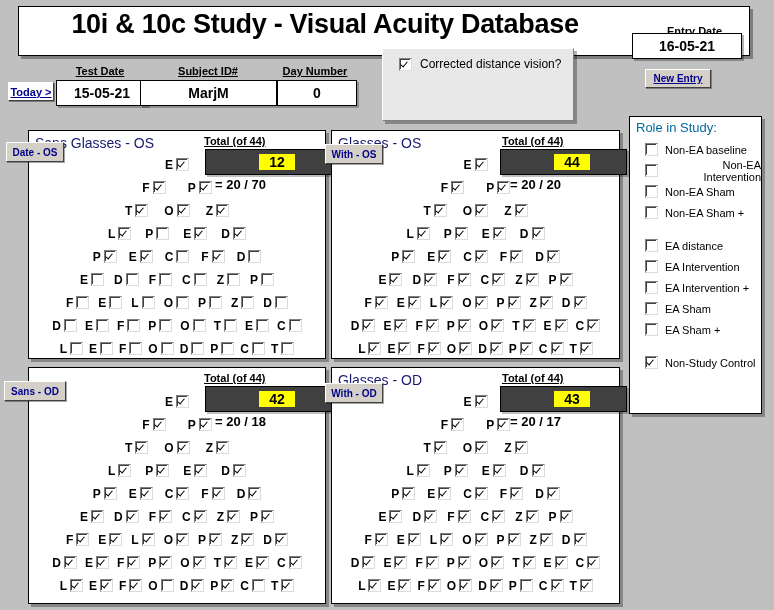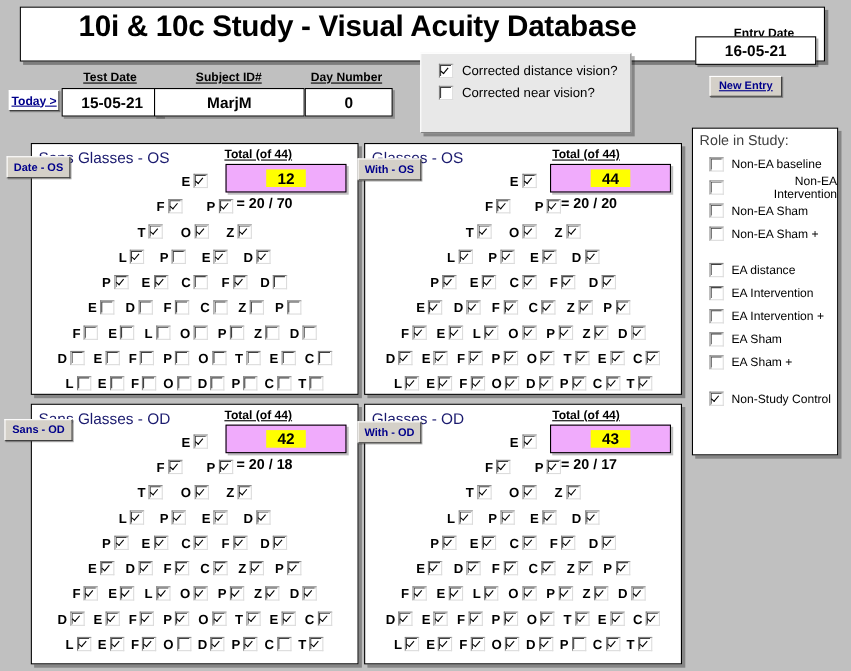--- a/index.html
+++ b/index.html
@@ -127,23 +127,24 @@
     position:absolute;left:6px;top:4px;
     font-size:14px;color:#1a1a6e;
   }
   .total-label{
     position:absolute;
     font-size:11px;font-weight:bold;text-decoration:underline;
     white-space:nowrap;
   }
   .total-box{
     position:absolute;
-    background:#f0abfc;border:1px solid #000;
+    background:#404040;border:1px solid #000;
     display:flex;align-items:center;justify-content:center;
     box-shadow:2px 2px 0 rgba(0,0,0,.25);
+    padding-left:17px;
   }
   .total-box b{
     background:#ffff00;
     font-size:14px;font-weight:bold;
     padding:0 10px;
   }
   .ratio{
     position:absolute;
     font-size:13px;font-weight:bold;
     white-space:nowrap;
@@ -179,21 +180,21 @@
   #btn-with-od{left:325px;top:383px;width:56px;height:18px;}
 
   
   #role-panel{
     left:629px;top:116px;width:131px;height:296px;
     background:#fff;border:1px solid #000;
     box-shadow:3px 3px 0 rgba(0,0,0,.3);
   }
   #role-title{
     position:absolute;left:6px;top:3px;
-    font-size:13px;color:#404040;
+    font-size:13px;color:#0369a1;
   }
   #role-list{position:absolute;left:0;top:22px;width:100%;}
   .role-row{
     display:flex;align-items:center;
     height:21px;padding-left:8px;text-align:right;
   }
   .role-row span{margin-left:7px;font-size:11px;}
   .role-gap{height:12px;}
 </style>
 </head>
@@ -211,24 +212,20 @@
 <div class="abs field-box" id="test-date-box">15-05-21</div>
 <div class="abs field-label" id="subject-id-label">Subject ID#</div>
 <div class="abs field-box" id="subject-id-box">MarjM</div>
 <div class="abs field-label" id="day-number-label">Day Number</div>
 <div class="abs field-box" id="day-number-box">0</div>
 
 <div class="abs" id="correction-panel">
     <div class="corr-row">
       <span class="cb on"></span>
       <span>Corrected distance vision?</span>
-    </div>
-    <div class="corr-row">
-      <span class="cb"></span>
-      <span>Corrected near vision?</span>
     </div>
   </div>
 
 <div class="abs acuity-panel" id="panel-sans-os">
     <div class="panel-title">Sans Glasses - OS</div>
     <div class="total-label" style="left: 175px; top: 4px;">Total (of 44)</div>
     <div class="total-box" style="left: 176px; top: 18px; width: 108px; height: 24px;">
       <b>12</b>
     </div>
     <div class="ratio" style="left: 186px; top: 46px;">= 20 / 70</div>
@@ -627,21 +624,20 @@
           <span class="cb on"></span>
         </div>
         <div class="cell" style="margin-right: 0px;">
           <span class="ltr">T</span>
           <span class="cb on"></span>
         </div>
       </div>
     </div>
   </div>
 <div class="abs acuity-panel" id="panel-sans-od">
-    <div class="panel-title">Sans Glasses - OD</div>
     <div class="total-label" style="left: 175px; top: 4px;">Total (of 44)</div>
     <div class="total-box" style="left: 176px; top: 18px; width: 108px; height: 24px;">
       <b>42</b>
     </div>
     <div class="ratio" style="left: 186px; top: 46px;">= 20 / 18</div>
     <div class="chart">
       <div class="chart-row">
         <div class="cell" style="margin-right: 0px;">
           <span class="ltr">E</span>
           <span class="cb on"></span>

